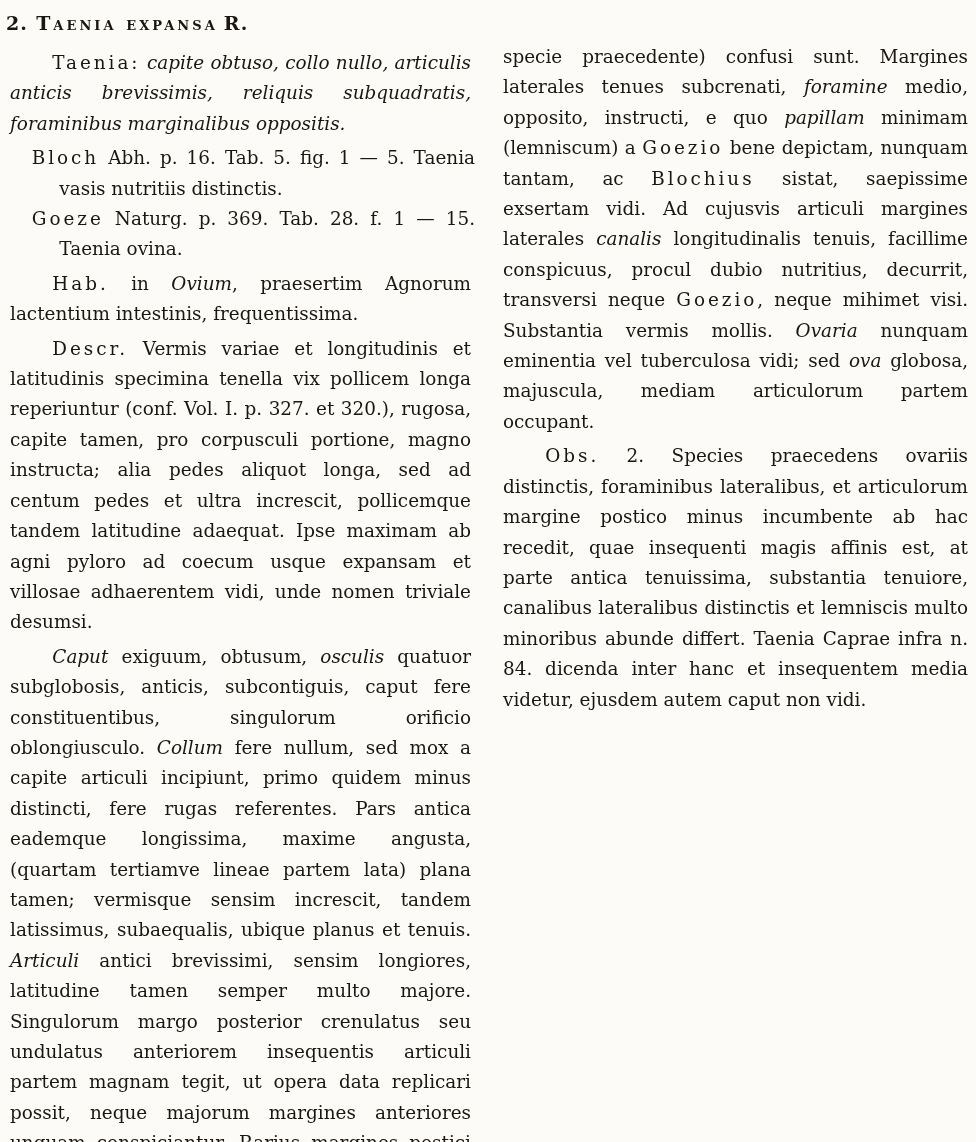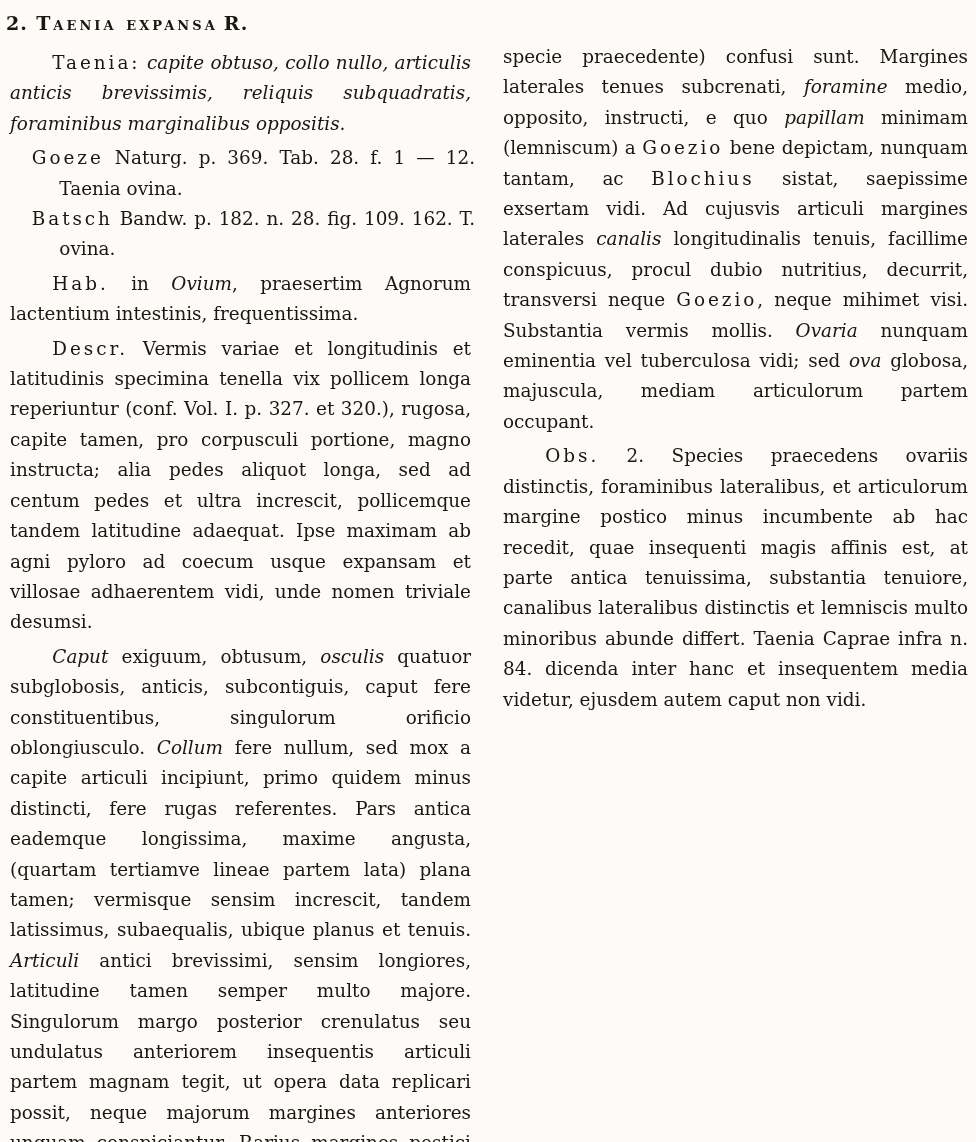--- a/index.html
+++ b/index.html
@@ -62,22 +62,22 @@
 
 <div class="page">
 
   <div class="col col-left">
 
     <h1 class="species-heading"><span>2.</span><span class="sc">Taenia expansa</span><span>R.</span></h1>
 
     <p class="indent"><span class="seg-sp">Taenia:</span><span class="seg-n"> </span><span class="seg-i">capite obtuso, collo nullo, articulis anticis brevissimis, reliquis subquadratis, foraminibus marginalibus oppositis.</span></p>
 
     <ul class="refs">
-      <li><span class="seg-sp">Goeze</span><span class="seg-n"> Naturg. p. 369. Tab. 28. f. 1 — 12. Taenia ovina.</span></li>
-      <li><span class="seg-sp">Batsch</span><span class="seg-n"> Bandw. p. 182. n. 28. fig. 109. 162. T. ovina.</span></li>
+      <li><span class="seg-sp">Bloch</span><span class="seg-n"> Abh. p. 16. Tab. 5. fig. 1 — 5. Taenia vasis nutritiis distinctis.</span></li>
+      <li><span class="seg-sp">Goeze</span><span class="seg-n"> Naturg. p. 369. Tab. 28. f. 1 — 15. Taenia ovina.</span></li>
     </ul>
 
     <p class="indent"><span class="seg-sp">Hab.</span><span class="seg-n"> in </span><span class="seg-i">Ovium</span><span class="seg-n">, praesertim Agnorum lactentium intestinis, frequentissima.</span></p>
 
     <p class="indent"><span class="seg-sp">Descr.</span><span class="seg-n"> Vermis variae et longitudinis et latitudinis specimina tenella vix pollicem longa reperiuntur (conf. Vol. I. p. 327. et 320.), rugosa, capite tamen, pro corpusculi portione, magno instructa; alia pedes aliquot longa, sed ad centum pedes et ultra increscit, pollicemque tandem latitudine adaequat. Ipse maximam ab agni pyloro ad coecum usque expansam et villosae adhaerentem vidi, unde nomen triviale desumsi.</span></p>
 
     <p class="indent"><span class="seg-i">Caput</span><span class="seg-n"> exiguum, obtusum, </span><span class="seg-i">osculis</span><span class="seg-n"> quatuor subglobosis, anticis, subcontiguis, caput fere constituentibus, singulorum orificio oblongiusculo. </span><span class="seg-i">Collum</span><span class="seg-n"> fere nullum, sed mox a capite articuli incipiunt, primo quidem minus distincti, fere rugas referentes. Pars antica eademque longissima, maxime angusta, (quartam tertiamve lineae partem lata) plana tamen; vermisque sensim increscit, tandem latissimus, subaequalis, ubique planus et tenuis. </span><span class="seg-i">Articuli</span><span class="seg-n"> antici brevissimi, sensim longiores, latitudine tamen semper multo majore. Singulorum margo posterior crenulatus seu undulatus anteriorem insequentis articuli partem magnam tegit, ut opera data replicari possit, neque majorum margines anteriores unquam conspiciantur. Rarius margines postici interrupti, vel articuli aliquot (ut in</span></p>
 
   </div>
 

